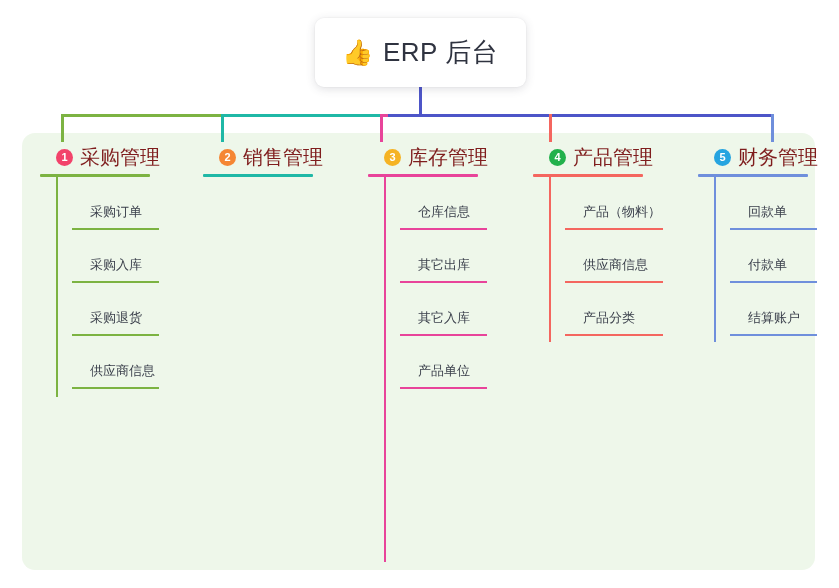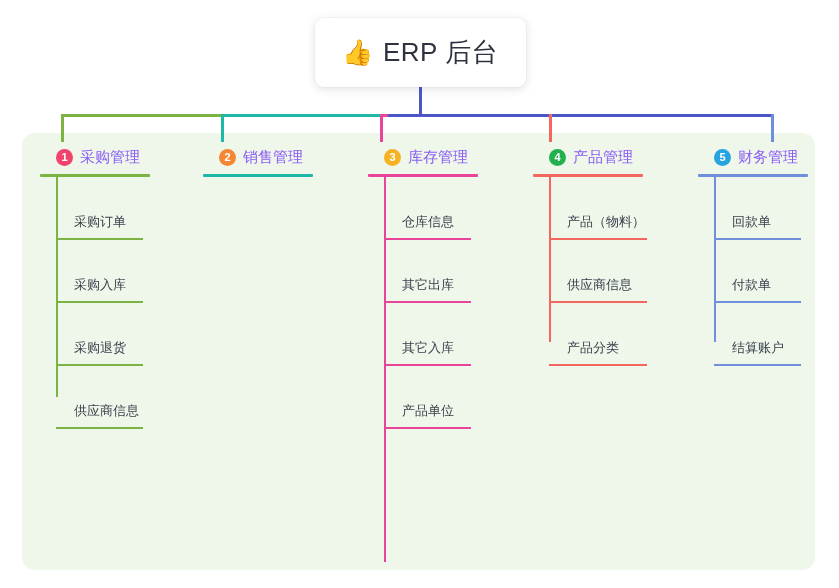--- a/index.html
+++ b/index.html
@@ -95,22 +95,22 @@
     width: 17px; height: 17px;
     border-radius: 50%;
     color: #ffffff;
     font-size: 11px;
     line-height: 17px;
     text-align: center;
     font-weight: bold;
     flex: 0 0 auto;
   }
   .branch-title {
-    font-size: 15px;
-    color: #8b5cf6;
+    font-size: 20px;
+    color: #7f1d1d;
     white-space: nowrap;
     text-align: right;
   }
   .head-rule {
     height: 3px;
     margin-top: 5px;
     border-radius: 1px;
   }
   
   .spine {
@@ -118,21 +118,22 @@
     left: 16px;
     top: 32px;
     width: 2px;
   }
   .leaves {
     position: relative;
     padding-left: 16px;
   }
   .leaf {
     position: relative;
-    height: 63px;
+    height: 53px;
+    margin-left: 16px;
   }
   .leaf .leaf-label {
     position: absolute;
     left: 18px;
     bottom: 9px;
     font-size: 13px;
     color: #3a3f4b;
     white-space: nowrap;
   }
   .leaf .leaf-rule {

